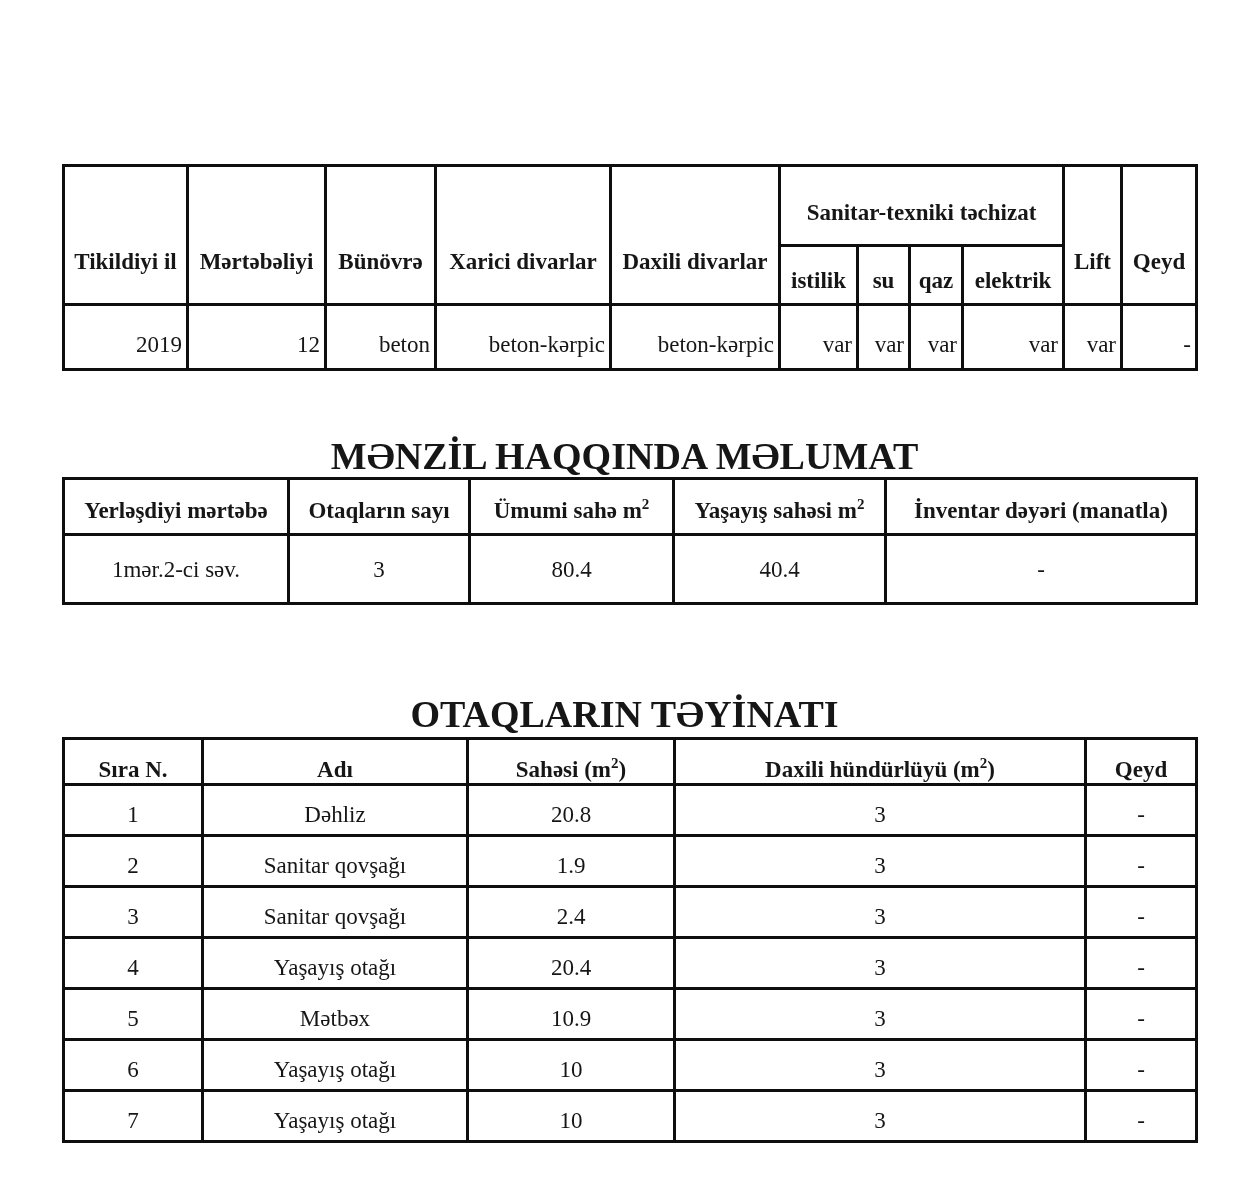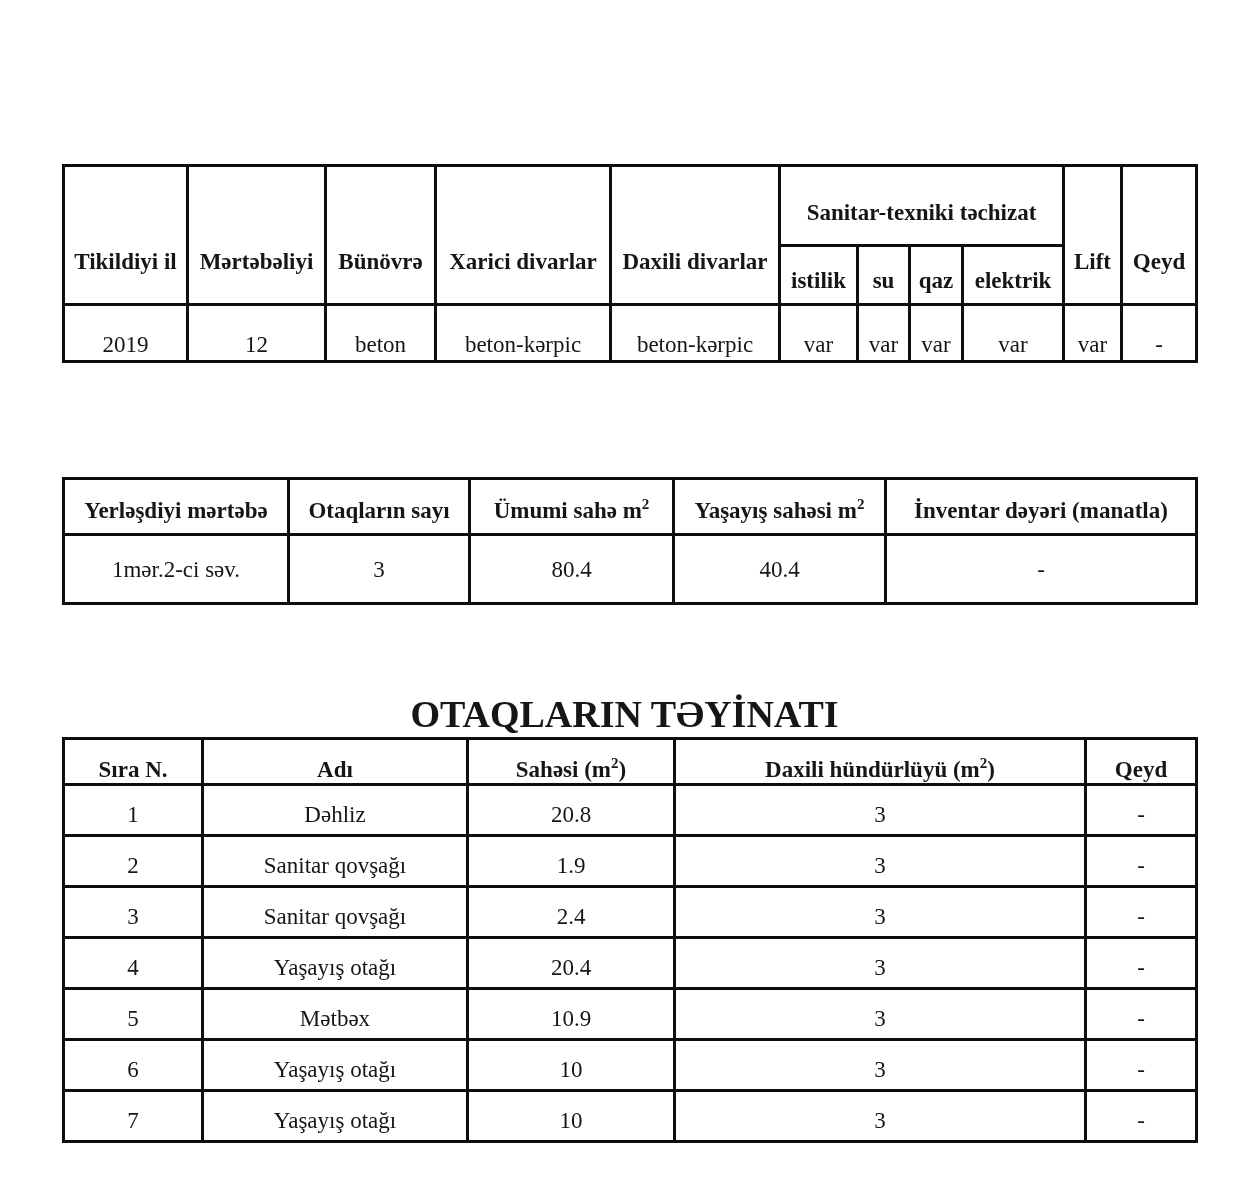--- a/index.html
+++ b/index.html
@@ -33,21 +33,21 @@
   }
   .doc-table th { font-weight:bold; }
   .doc-table td { font-weight:normal; }
   sup { font-size:15px; line-height:0; }
 
   
   #table-building { top:164px; }
   #table-building th.deep      { padding-bottom:28px; height:108px; }
   #table-building th.group-top { height:56px; padding-bottom:18px; }
   #table-building th.sub       { height:44px; padding-bottom:9px; }
-  #table-building td           { height:52px; padding-bottom:2px; }
+  #table-building td           { height:52px; padding-bottom:10px;text-align:right; }
 
   
   #table-apartment { top:477px; }
   #table-apartment th { height:44px; padding-bottom:9px; }
   #table-apartment td { height:47px; padding-bottom:19px; }
 
   
   #table-rooms { top:737px; }
   #table-rooms th { height:43px; }
   #table-rooms td { height:42px; padding-bottom:6px; }
@@ -98,20 +98,21 @@
       <td>var</td>
       <td>var</td>
       <td>var</td>
       <td>var</td>
       <td>var</td>
       <td>-</td>
     </tr>
   </tbody>
     </table>
 
+  <div class="doc-title" id="title-apartment">MƏNZİL HAQQINDA MƏLUMAT</div>
 
   <table class="doc-table" id="table-apartment">
     <colgroup>
       <col style="width:225px">
         <col style="width:181px">
         <col style="width:204px">
       <col style="width:212px">
         <col style="width:311px">
     </colgroup>
     <tbody>

